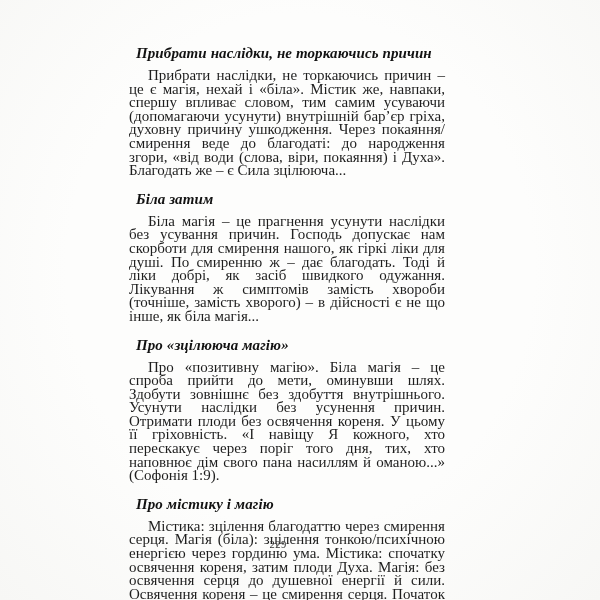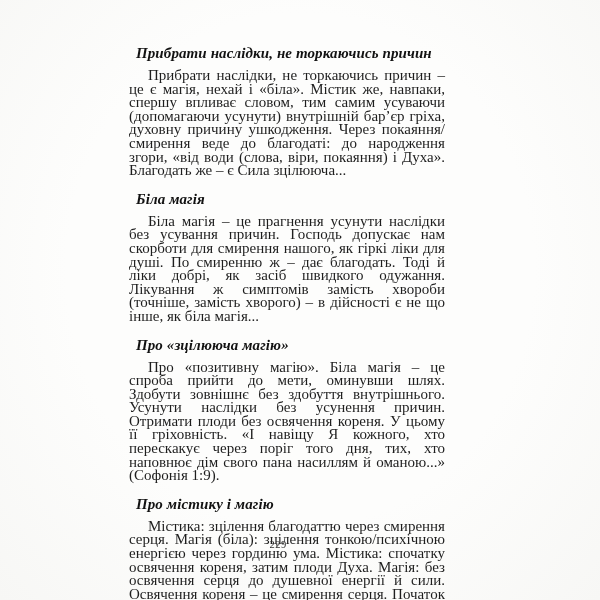--- a/index.html
+++ b/index.html
@@ -58,21 +58,21 @@
 
 <div class="page">
   <div class="content">
 
     <section class="section">
       <h2 class="section-heading">Прибрати наслідки, не торкаючись причин</h2>
       <p class="section-paragraph">Прибрати наслідки, не торкаючись причин – це є магія, нехай і «біла». Містик же, навпаки, спершу впливає словом, тим самим усуваючи (допомагаючи усунути) внутрішній бар’єр гріха, духовну причину ушкодження. Через покаяння/смирення веде до благодаті: до народження згори, «від води (слова, віри, покаяння) і Духа». Благодать же – є Сила зцілююча...</p>
     </section>
 
     <section class="section">
-      <h2 class="section-heading">Біла магія</h2>
+      <h2 class="section-heading">Біла затим</h2>
       <p class="section-paragraph">Біла магія – це прагнення усунути наслідки без усування причин. Господь допускає нам скорботи для смирення нашого, як гіркі ліки для душі. По смиренню ж – дає благодать. Тоді й ліки добрі, як засіб швидкого одужання. Лікування ж симптомів замість хвороби (точніше, замість хворого) – в дійсності є не що інше, як біла магія...</p>
     </section>
 
     <section class="section">
       <h2 class="section-heading">Про «зцілююча магію»</h2>
       <p class="section-paragraph">Про «позитивну магію». Біла магія – це спроба прийти до мети, оминувши шлях. Здобути зовнішнє без здобуття внутрішнього. Усунути наслідки без усунення причин. Отримати плоди без освячення кореня. У цьому її гріховність. «І навіщу Я кожного, хто перескакує через поріг того дня, тих, хто наповнює дім свого пана насиллям й оманою...» (Софонія 1:9).</p>
     </section>
 
     <section class="section">
       <h2 class="section-heading">Про містику і магію</h2>

